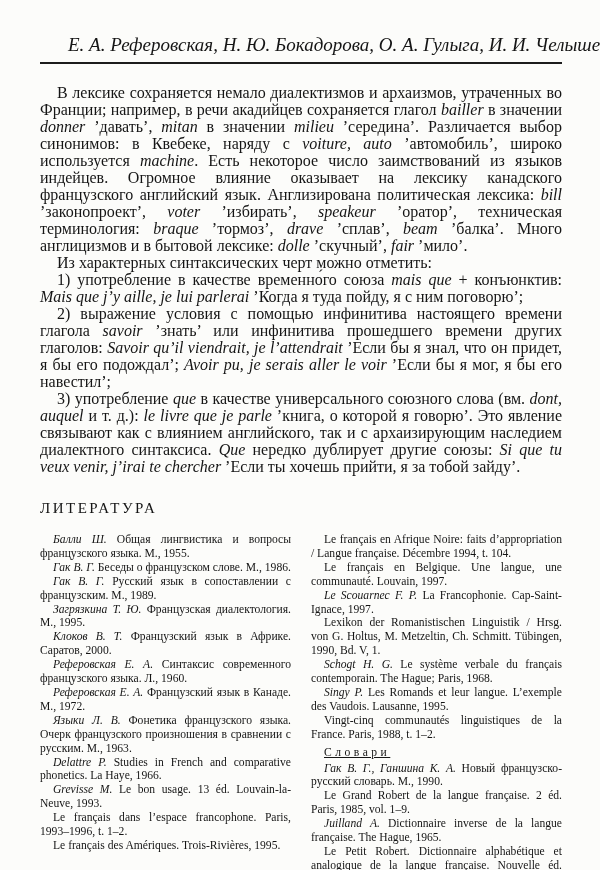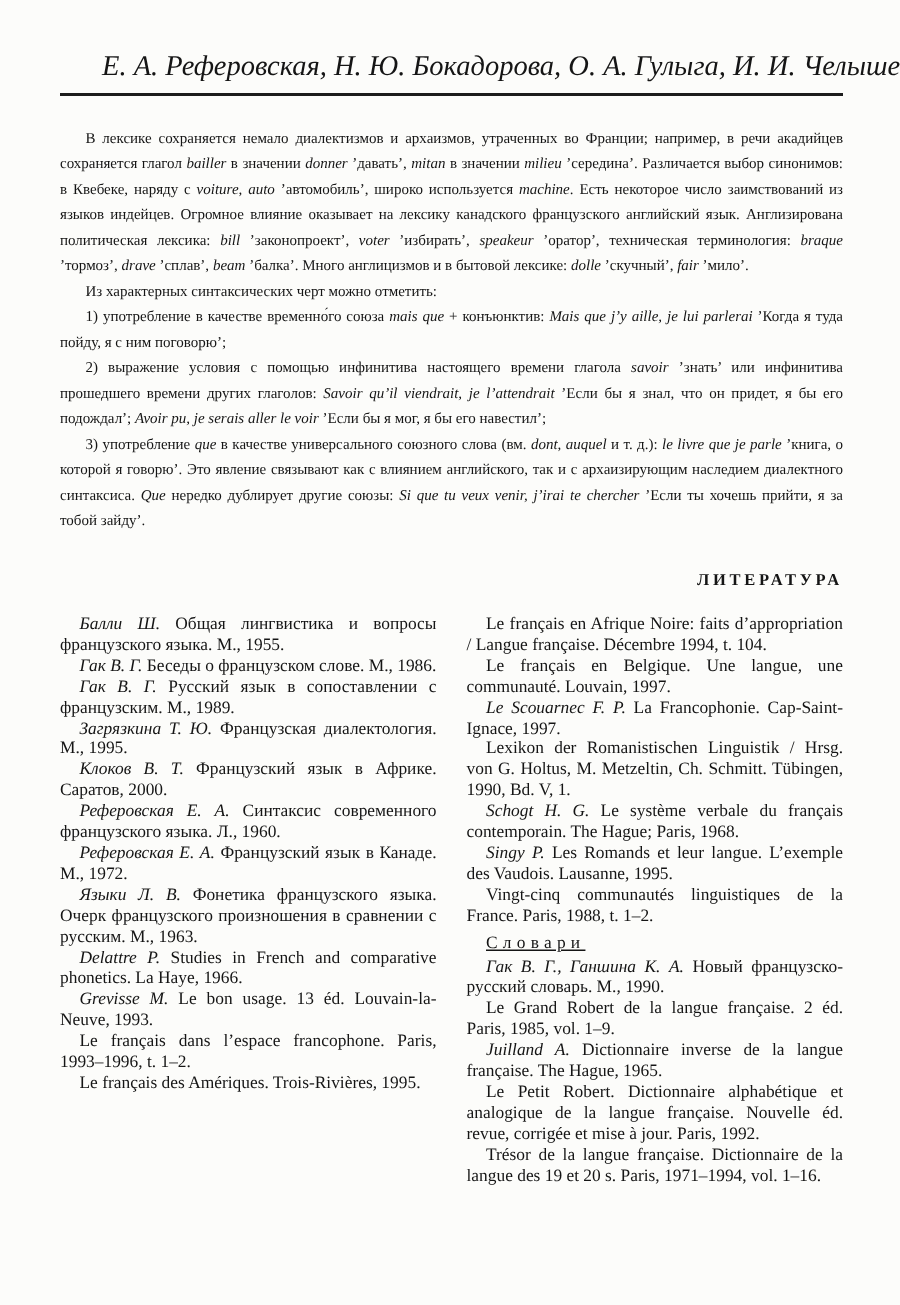--- a/index.html
+++ b/index.html
@@ -22,30 +22,30 @@
   }
   .running-head .authors { font-style: italic; }
   .running-head .title { font-weight: bold; }
   .head-rule {
     border: 0;
     border-top: 2px solid #1c1c1c;
     margin: 6px 0 0 0;
   }
   .body-text {
     margin-top: 20px;
-    font-size: 10px;
+    font-size: 16px;
     line-height: 17px;
     text-align: justify;
   }
   .body-text p { margin: 0; text-indent: 17px; }
   .lit-heading {
     margin-top: 25px;
-    text-align: right;
-    font-weight: bold;
-    font-size: 11px;
+    text-align: left;
+    font-weight: normal;
+    font-size: 15px;
     letter-spacing: 2.5px;
   }
   .columns {
     display: flex;
     gap: 20px;
     margin-top: 16px;
     font-size: 11.6px;
     line-height: 13.9px;
   }
   .col { flex: 1; text-align: justify; min-width: 0; }

